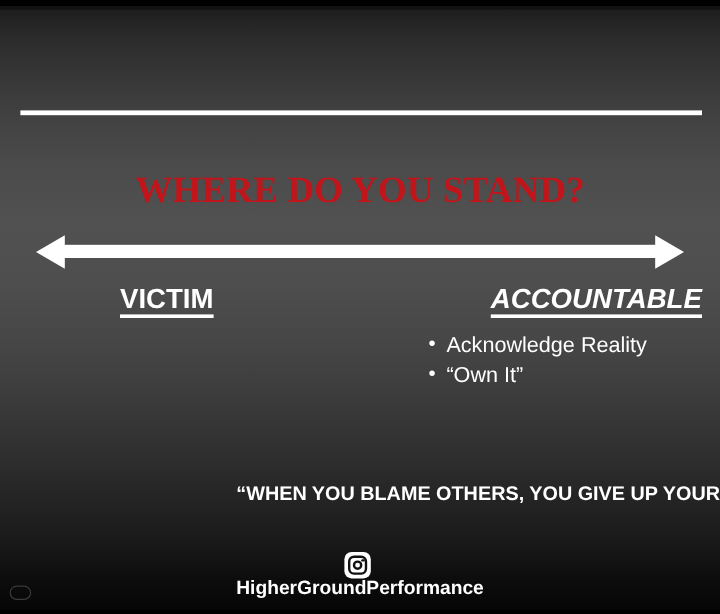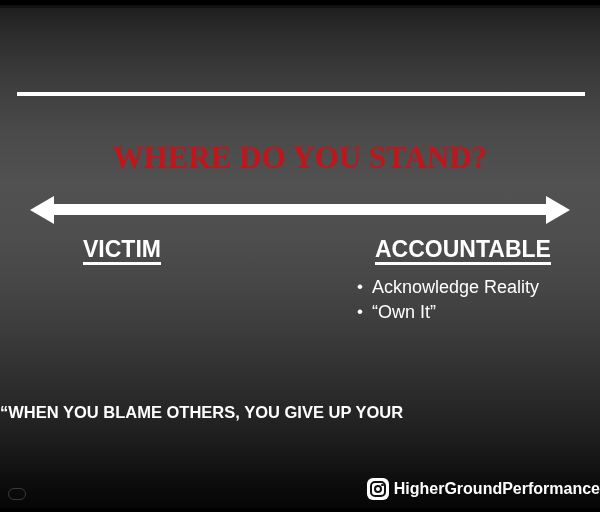--- a/index.html
+++ b/index.html
@@ -116,23 +116,24 @@
     border-left: 24px solid #ffffff;
   }
   .col-head {
     position: absolute;
     color: #ffffff;
     font-size: 23px;
     font-weight: bold;
     border-bottom: 3px solid #ffffff;
     padding-bottom: 1px;
     line-height: 1.05;
+    margin-left: 17px;
   }
   #victim-head { top: 237px; left: 83px; }
-  #accountable-head { top: 237px; left: 375px; }
+  #accountable-head { top: 237px; left: 392px; font-style: italic; }
 
   .bullet-list {
     position: absolute;
     list-style: none;
     margin: 0;
     padding: 0;
     color: #ffffff;
     font-size: 18px;
     line-height: 25px;
   }
@@ -150,34 +151,35 @@
     top: -1px;
     color: #ffffff;
     font-size: 17px;
   }
 
   #quote {
     position: absolute;
     top: 393px;
     left: 0;
     width: 600px;
-    text-align: left;
+    text-align: right;
     color: #ffffff;
     font-size: 16.5px;
     font-weight: bold;
     line-height: 38px;
   }
   #footer {
     position: absolute;
     bottom: 12px;
     left: 0;
     width: 600px;
     display: flex;
     align-items: center;
-    justify-content: flex-end;
+    justify-content: center;
+    flex-direction: column;
   }
   #ig-icon {
     width: 22px;
     height: 22px;
     border-radius: 6px;
     background: #ffffff;
     position: relative;
     margin-right: 5px;
     flex: 0 0 auto;
   }

